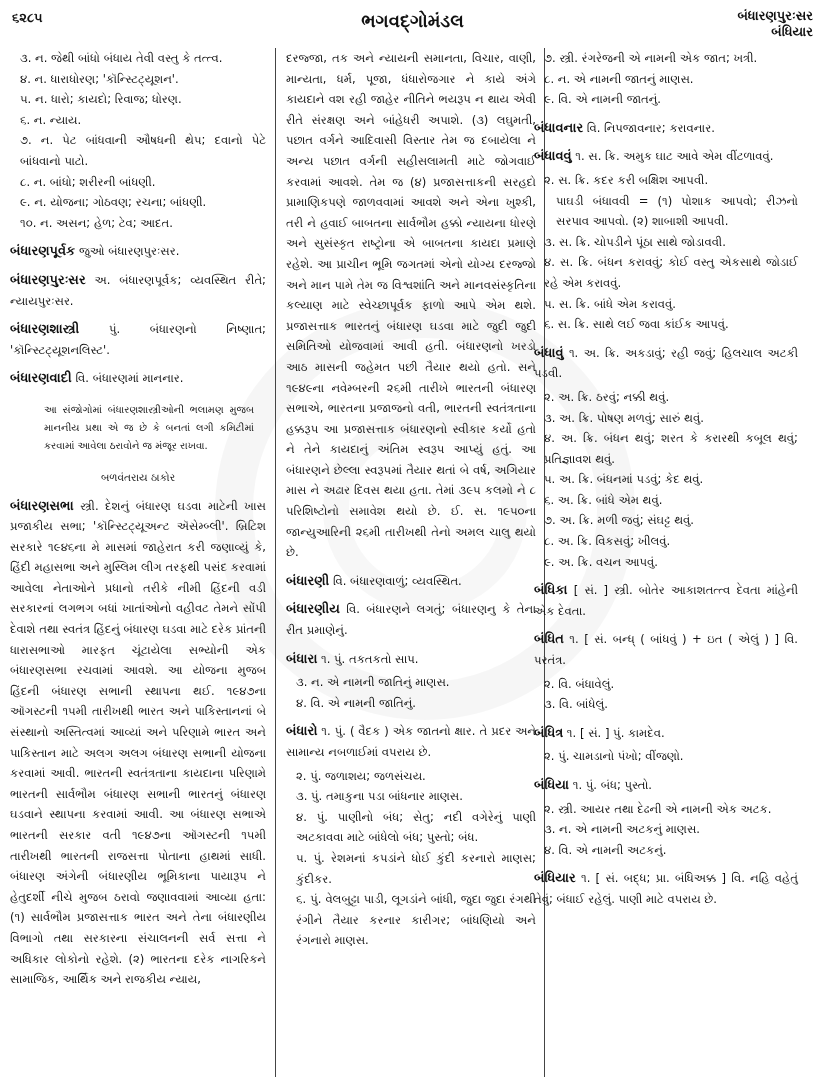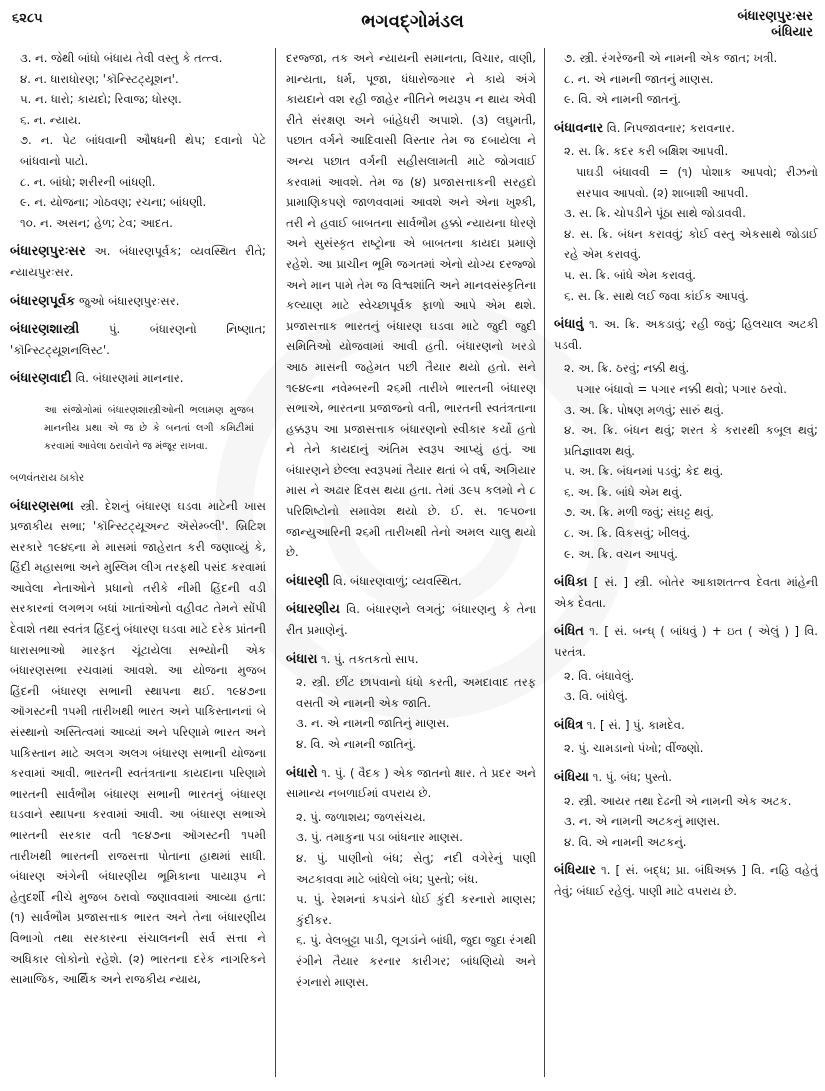--- a/index.html
+++ b/index.html
@@ -20,30 +20,30 @@
   .header { position:absolute; top:0; left:0; width:825px; height:46px; }
   .pgnum { position:absolute; left:12px; top:10px; font-size:13px; font-weight:bold; }
   .runtitle { position:absolute; left:0; right:0; top:10px; text-align:center; font-size:18px; font-weight:bold; }
   .guide { position:absolute; right:12px; top:8px; text-align:right; font-size:13px; font-weight:bold; line-height:16px; }
   .col {
     position:absolute; top:48px; bottom:10px; box-sizing:border-box;
     font-size:11.6px; line-height:20.6px; text-align:justify;
   }
   .col1 { left:10px; width:262px; padding-right:6px; }
   .col2 { left:280px; width:262px; padding:0 6px; }
-  .col3 { left:548px; width:270px; padding-left:6px; }
+  .col3 { left:528px; width:270px; padding-left:6px; }
   .rule { position:absolute; top:48px; bottom:14px; width:1px; background:#444; }
   .rule1 { left:275px; }
   .rule2 { left:544px; }
   .entry { margin:8px 0 3px 0; }
   .hw { font-weight:bold; font-size:13px; }
   .sense { padding-left:10px; text-indent:0; margin:0; }
   .sub { padding-left:22px; margin:0; }
   .quote { padding-left:22px; font-size:10px; line-height:18px; margin:12px; }
-  .attr { text-align:left; font-size:10.5px; }
+  .attr { text-align:center; font-size:10.5px; }
   .cont { padding-left:0; margin:0; }
 </style>
 </head>
 <body>
 
 <div class="watermark"></div>
 
 <div class="header">
   <div class="pgnum">૬૨૮૫</div>
   <div class="runtitle">ભગવદ્ગોમંડલ</div>
@@ -59,65 +59,64 @@
 <div class="col col1">
   <p class="sense">૩. ન. જેથી બાંધો બંધાય તેવી વસ્તુ કે તત્ત્વ.</p>
   <p class="sense">૪. ન. ધારાધોરણ; 'કૉન્સ્ટિટ્યૂશન'.</p>
   <p class="sense">૫. ન. ધારો; કાયદો; રિવાજ; ધોરણ.</p>
   <p class="sense">૬. ન. ન્યાય.</p>
   <p class="sense">૭. ન. પેટ બાંધવાની ઔષધની થેપ; દવાનો પેટે બાંધવાનો પાટો.</p>
   <p class="sense">૮. ન. બાંધો; શરીરની બાંધણી.</p>
   <p class="sense">૯. ન. યોજના; ગોઠવણ; રચના; બાંધણી.</p>
   <p class="sense">૧૦. ન. અસન; હેળ; ટેવ; આદત.</p>
 
+  <p class="entry"><span class="hw">બંધારણપૂર્વક</span><span> જુઓ બંધારણપુરઃસર.</span></p>
   <p class="entry"><span class="hw">બંધારણપુરઃસર</span><span> અ. બંધારણપૂર્વક; વ્યવસ્થિત રીતે; ન્યાયપુરઃસર.</span></p>
-  <p class="entry"><span class="hw">બંધારણપૂર્વક</span><span> જુઓ બંધારણપુરઃસર.</span></p>
   <p class="entry"><span class="hw">બંધારણશાસ્ત્રી</span><span> પું. બંધારણનો નિષ્ણાત; 'કૉન્સ્ટિટ્યૂશનલિસ્ટ'.</span></p>
   <p class="entry"><span class="hw">બંધારણવાદી</span><span> વિ. બંધારણમાં માનનાર.</span></p>
   <p class="quote">આ સંજોગોમાં બંધારણશાસ્ત્રીઓની ભલામણ મુજબ માનનીય પ્રથા એ જ છે કે બનતાં લગી કમિટીમાં કરવામાં આવેલા ઠરાવોને જ મંજૂર રાખવા.</p>
   <div class="attr">બળવંતરાય ઠાકોર</div>
 
   <p class="entry"><span class="hw">બંધારણસભા</span><span> સ્ત્રી. દેશનું બંધારણ ઘડવા માટેની ખાસ પ્રજાકીય સભા; 'કૉન્સ્ટિટ્યૂઅન્ટ ઍસેમ્બ્લી'. બ્રિટિશ સરકારે ૧૯૪૬ના મે માસમાં જાહેરાત કરી જણાવ્યું કે, હિંદી મહાસભા અને મુસ્લિમ લીગ તરફથી પસંદ કરવામાં આવેલા નેતાઓને પ્રધાનો તરીકે નીમી હિંદની વડી સરકારનાં લગભગ બધાં ખાતાંઓનો વહીવટ તેમને સોંપી દેવાશે તથા સ્વતંત્ર હિંદનું બંધારણ ઘડવા માટે દરેક પ્રાંતની ધારાસભાઓ મારફત ચૂંટાયેલા સભ્યોની એક બંધારણસભા રચવામાં આવશે. આ યોજના મુજબ હિંદની બંધારણ સભાની સ્થાપના થઈ. ૧૯૪૭ના ઑગસ્ટની ૧૫મી તારીખથી ભારત અને પાકિસ્તાનનાં બે સંસ્થાનો અસ્તિત્વમાં આવ્યાં અને પરિણામે ભારત અને પાકિસ્તાન માટે અલગ અલગ બંધારણ સભાની યોજના કરવામાં આવી. ભારતની સ્વતંત્રતાના કાયદાના પરિણામે ભારતની સાર્વભૌમ બંધારણ સભાની ભારતનું બંધારણ ઘડવાને સ્થાપના કરવામાં આવી. આ બંધારણ સભાએ ભારતની સરકાર વતી ૧૯૪૭ના ઑગસ્ટની ૧૫મી તારીખથી ભારતની રાજસત્તા પોતાના હાથમાં સાધી. બંધારણ અંગેની બંધારણીય ભૂમિકાના પાયારૂપ ને હેતુદર્શી નીચે મુજબ ઠરાવો જણાવવામાં આવ્યા હતા: (૧) સાર્વભૌમ પ્રજાસત્તાક ભારત અને તેના બંધારણીય વિભાગો તથા સરકારના સંચાલનની સર્વ સત્તા ને અધિકાર લોકોનો રહેશે. (૨) ભારતના દરેક નાગરિકને સામાજિક, આર્થિક અને રાજકીય ન્યાય,</span></p>
 </div>
 
 <div class="col col2">
   <p class="cont">દરજ્જા, તક અને ન્યાયની સમાનતા, વિચાર, વાણી, માન્યતા, ધર્મ, પૂજા, ધંધારોજગાર ને કાયે અંગે કાયદાને વશ રહી જાહેર નીતિને ભયરૂપ ન થાય એવી રીતે સંરક્ષણ અને બાંહેધરી અપાશે. (૩) લઘુમતી, પછાત વર્ગને આદિવાસી વિસ્તાર તેમ જ દબાયેલા ને અન્ય પછાત વર્ગની સહીસલામતી માટે જોગવાઈ કરવામાં આવશે. તેમ જ (૪) પ્રજાસત્તાકની સરહદો પ્રામાણિકપણે જાળવવામાં આવશે અને એના ખુશ્કી, તરી ને હવાઈ બાબતના સાર્વભૌમ હક્કો ન્યાયના ધોરણે અને સુસંસ્કૃત રાષ્ટ્રોના એ બાબતના કાયદા પ્રમાણે રહેશે. આ પ્રાચીન ભૂમિ જગતમાં એનો યોગ્ય દરજ્જો અને માન પામે તેમ જ વિશ્વશાંતિ અને માનવસંસ્કૃતિના કલ્યાણ માટે સ્વેચ્છાપૂર્વક ફાળો આપે એમ થશે. પ્રજાસત્તાક ભારતનું બંધારણ ઘડવા માટે જુદી જુદી સમિતિઓ યોજવામાં આવી હતી. બંધારણનો ખરડો આઠ માસની જહેમત પછી તૈયાર થયો હતો. સને ૧૯૪૯ના નવેમ્બરની ૨૬મી તારીખે ભારતની બંધારણ સભાએ, ભારતના પ્રજાજનો વતી, ભારતની સ્વતંત્રતાના હક્કરૂપ આ પ્રજાસત્તાક બંધારણનો સ્વીકાર કર્યો હતો ને તેને કાયદાનું અંતિમ સ્વરૂપ આપ્યું હતું. આ બંધારણને છેલ્લા સ્વરૂપમાં તૈયાર થતાં બે વર્ષ, અગિયાર માસ ને અઢાર દિવસ થયા હતા. તેમાં ૩૯૫ કલમો ને ૮ પરિશિષ્ટોનો સમાવેશ થયો છે. ઈ. સ. ૧૯૫૦ના જાન્યુઆરિની ૨૬મી તારીખથી તેનો અમલ ચાલુ થયો છે.</p>
   <p class="entry"><span class="hw">બંધારણી</span><span> વિ. બંધારણવાળું; વ્યવસ્થિત.</span></p>
   <p class="entry"><span class="hw">બંધારણીય</span><span> વિ. બંધારણને લગતું; બંધારણનુ કે તેના રીત પ્રમાણેનું.</span></p>
 
   <p class="entry"><span class="hw">બંધારા</span><span> ૧. પું. તકતકતો સાપ.</span></p>
-  <p class="sense">૨. સ્ત્રી. છીંટ છાપવાનો ધંધો કરતી, અમદાવાદ તરફ વસતી એ નામની એક જાતિ.</p>
   <p class="sense">૩. ન. એ નામની જાતિનું માણસ.</p>
   <p class="sense">૪. વિ. એ નામની જાતિનું.</p>
 
   <p class="entry"><span class="hw">બંધારો</span><span> ૧. પું. ( વૈદક ) એક જાતનો ક્ષાર. તે પ્રદર અને સામાન્ય નબળાઈમાં વપરાય છે.</span></p>
   <p class="sense">૨. પું. જળાશય; જળસંચય.</p>
   <p class="sense">૩. પું. તમાકુના પડા બાંધનાર માણસ.</p>
   <p class="sense">૪. પું. પાણીનો બંધ; સેતુ; નદી વગેરેનું પાણી અટકાવવા માટે બાંધેલો બંધ; પુસ્તો; બંધ.</p>
   <p class="sense">૫. પું. રેશમનાં કપડાંને ધોઈ કુંદી કરનારો માણસ; કુંદીકર.</p>
   <p class="sense">૬. પું. વેલબુટ્ટા પાડી, લૂગડાંને બાંધી, જુદા જુદા રંગથી રંગીને તૈયાર કરનાર કારીગર; બાંધણિયો અને રંગનારો માણસ.</p>
 </div>
 
 <div class="col col3">
   <p class="sense">૭. સ્ત્રી. રંગરેજની એ નામની એક જાત; ખત્રી.</p>
   <p class="sense">૮. ન. એ નામની જાતનું માણસ.</p>
   <p class="sense">૯. વિ. એ નામની જાતનું.</p>
 
   <p class="entry"><span class="hw">બંધાવનાર</span><span> વિ. નિપજાવનાર; કરાવનાર.</span></p>
 
+  <p class="entry"><span class="hw">બંધાવવું</span><span> ૧. સ. ક્રિ. અમુક ઘાટ આવે એમ વીંટળાવવું.</span></p>
   <p class="sense">૨. સ. ક્રિ. કદર કરી બક્ષિશ આપવી.</p>
   <p class="sub">પાઘડી બંધાવવી = (૧) પોશાક આપવો; રીઝનો સરપાવ આપવો. (૨) શાબાશી આપવી.</p>
   <p class="sense">૩. સ. ક્રિ. ચોપડીને પૂંઠા સાથે જોડાવવી.</p>
   <p class="sense">૪. સ. ક્રિ. બંધન કરાવવું; કોઈ વસ્તુ એકસાથે જોડાઈ રહે એમ કરાવવું.</p>
   <p class="sense">૫. સ. ક્રિ. બાંધે એમ કરાવવું.</p>
   <p class="sense">૬. સ. ક્રિ. સાથે લઈ જવા કાંઈક આપવું.</p>
 
   <p class="entry"><span class="hw">બંધાવું</span><span> ૧. અ. ક્રિ. અકડાવું; રહી જવું; હિલચાલ અટકી પડવી.</span></p>
   <p class="sense">૨. અ. ક્રિ. ઠરવું; નક્કી થવું.</p>
-  <p class="sub">પગાર બંધાવો = પગાર નક્કી થવો; પગાર ઠરવો.</p>
   <p class="sense">૩. અ. ક્રિ. પોષણ મળવું; સારું થવું.</p>
   <p class="sense">૪. અ. ક્રિ. બંધન થવું; શરત કે કરારથી કબૂલ થવું; પ્રતિજ્ઞાવશ થવું.</p>
   <p class="sense">૫. અ. ક્રિ. બંધનમાં પડવું; કેદ થવું.</p>
   <p class="sense">૬. અ. ક્રિ. બાંધે એમ થવું.</p>
   <p class="sense">૭. અ. ક્રિ. મળી જવું; સંઘટ્ટ થવું.</p>
   <p class="sense">૮. અ. ક્રિ. વિકસવું; ખીલવું.</p>
   <p class="sense">૯. અ. ક્રિ. વચન આપવું.</p>
 
   <p class="entry"><span class="hw">બંધિકા</span><span> [ સં. ] સ્ત્રી. બોતેર આકાશતત્ત્વ દેવતા માંહેની એક દેવતા.</span></p>
 

